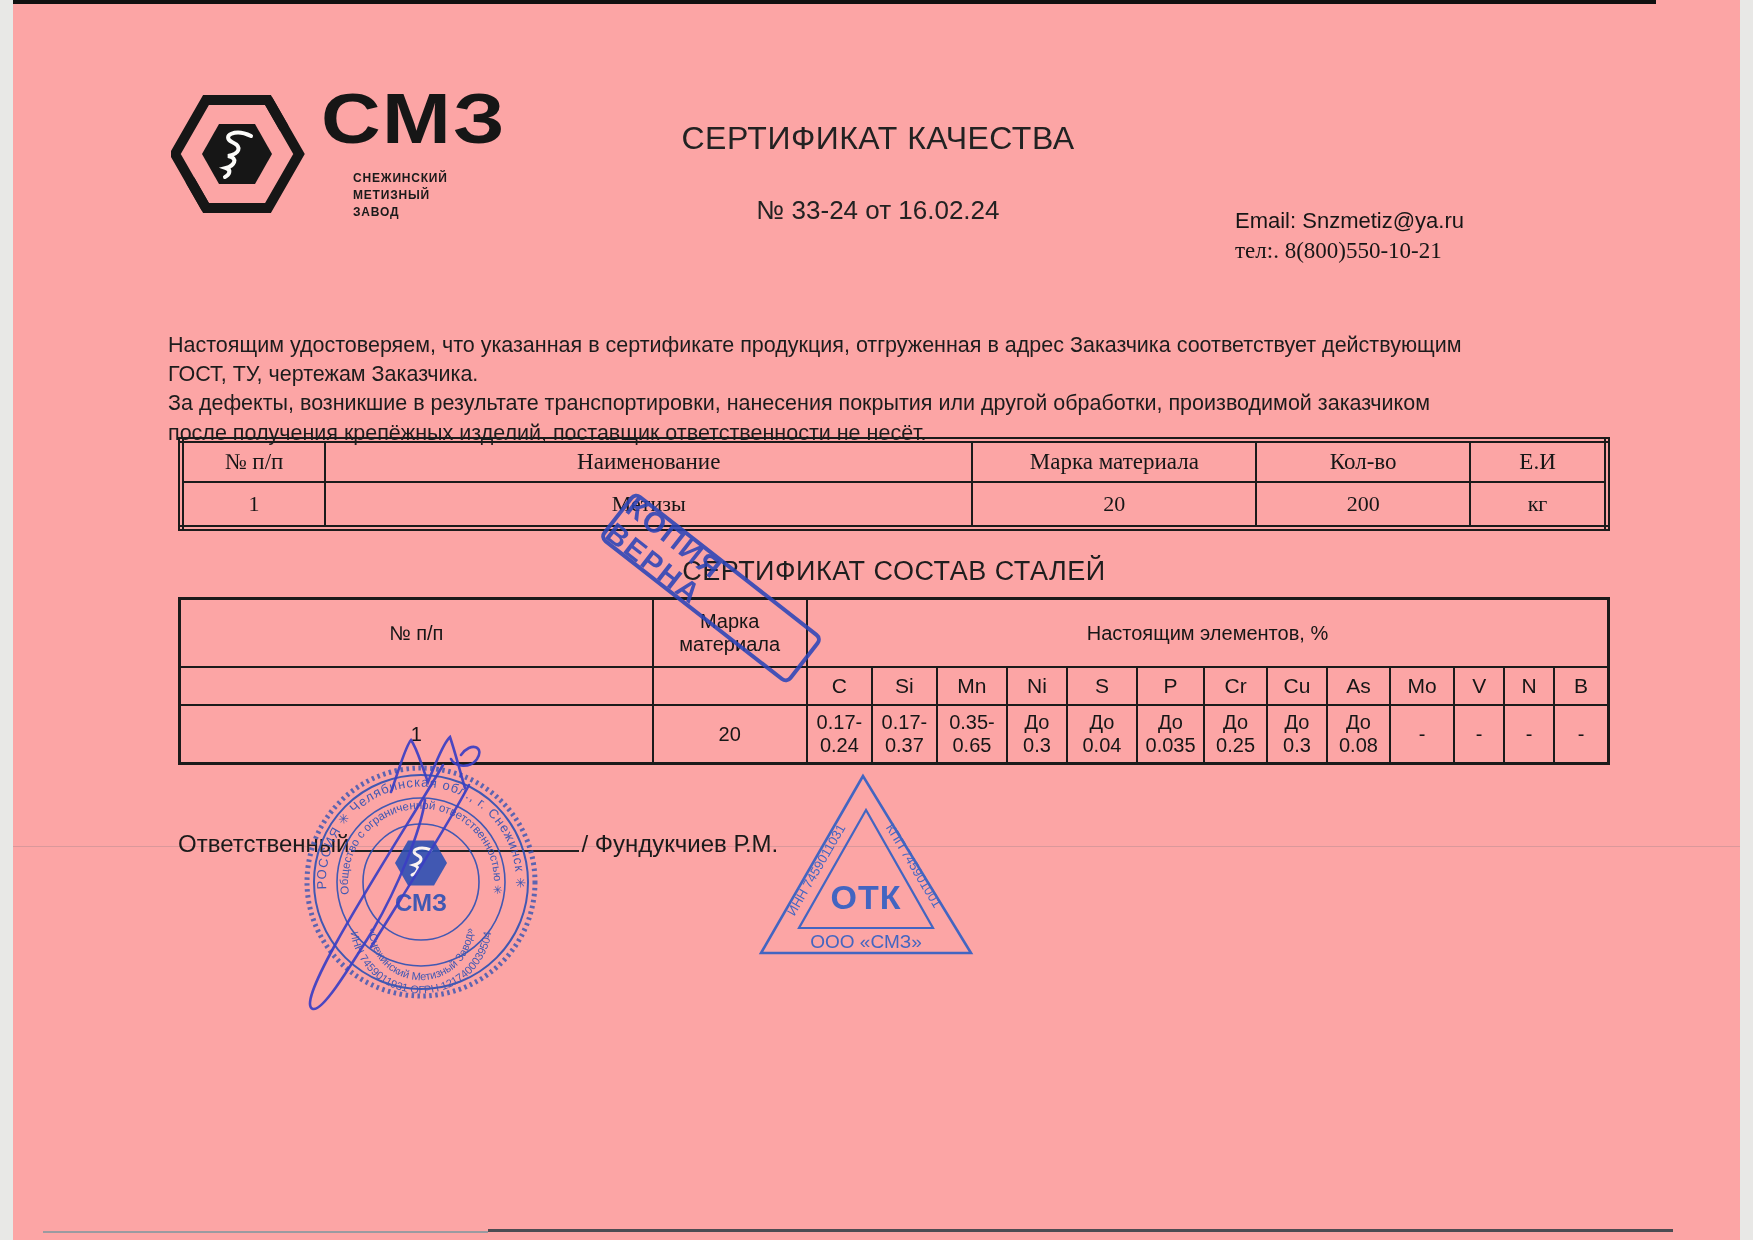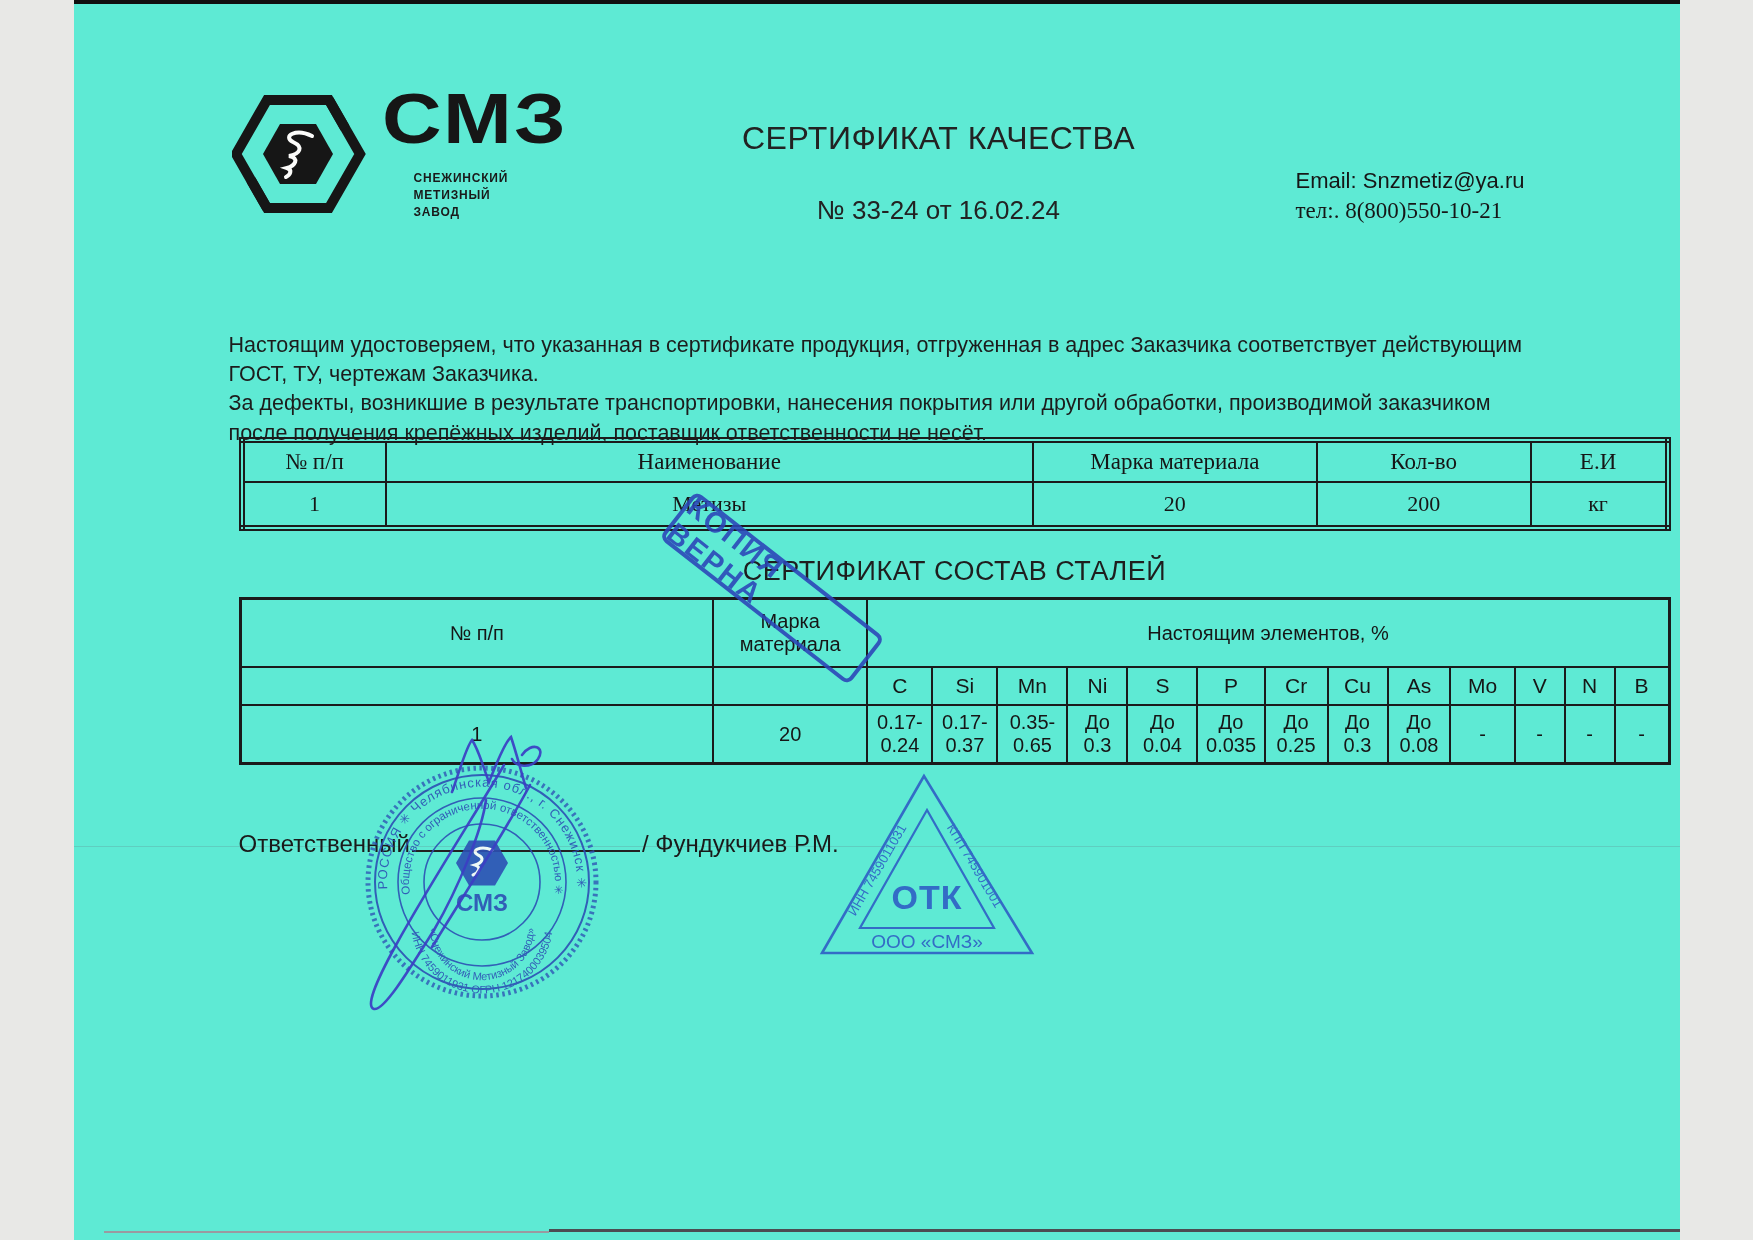--- a/index.html
+++ b/index.html
@@ -1,18 +1,18 @@
 <!DOCTYPE html>
 <html><head>
 <meta charset="utf-8">
 <style>
   html,body{margin:0;padding:0;background:#e8e8e6;}
   .page{
-    position:relative;width:1606px;height:1240px;margin:0 auto;
-    background:#5eead4;overflow:hidden;
+    position:relative;width:1727px;height:1240px;margin:0 auto;
+    background:#fca5a5;overflow:hidden;
     font-family:"Liberation Sans",sans-serif;color:#1f1f1f;
   }
   .abs{position:absolute;}
 
   
   .scan-top{left:0;top:0;width:1643px;height:4px;background:#101010;}
   .scan-bottom-a{left:30px;top:1231px;width:445px;height:2px;background:#9a9aa0;}
   .scan-bottom-b{left:475px;top:1229px;width:1185px;height:3px;background:#4c4c52;}
   .scan-streak{left:0;top:846px;width:1753px;height:1px;background:rgba(100,110,125,.22);}
 
@@ -24,21 +24,21 @@
   .logo-caption{
     left:340px;top:170px;font-size:12px;font-weight:bold;color:#1a1a1a;
     line-height:17px;letter-spacing:.8px;
   }
 
   
   .title-block{left:540px;top:96px;width:650px;text-align:center;margin-top:24px;}
   .doc-title{font-size:32px;color:#222;letter-spacing:.5px;}
   .doc-number{font-size:26px;color:#222;margin-top:38px;}
   .contact-block{left:1222px;top:166px;line-height:30px;}
-  .contact-email{font-size:22px;color:#161616;}
+  .contact-email{font-size:22px;color:#161616;margin-top:40px;}
   .contact-phone{font-size:23px;color:#161616;font-family:"Liberation Serif",serif;}
 
   
   .intro{left:155px;top:288px;width:1460px;font-size:21.5px;line-height:29.2px;color:#1c1c1c;margin-top:43px;}
 
   
   table{border-collapse:collapse;table-layout:fixed;}
   .tbl1{left:165px;top:437px;width:1432px;
         font-family:"Liberation Serif",serif;font-size:23px;color:#161616;
         border:6px double #1b1b1b;}

